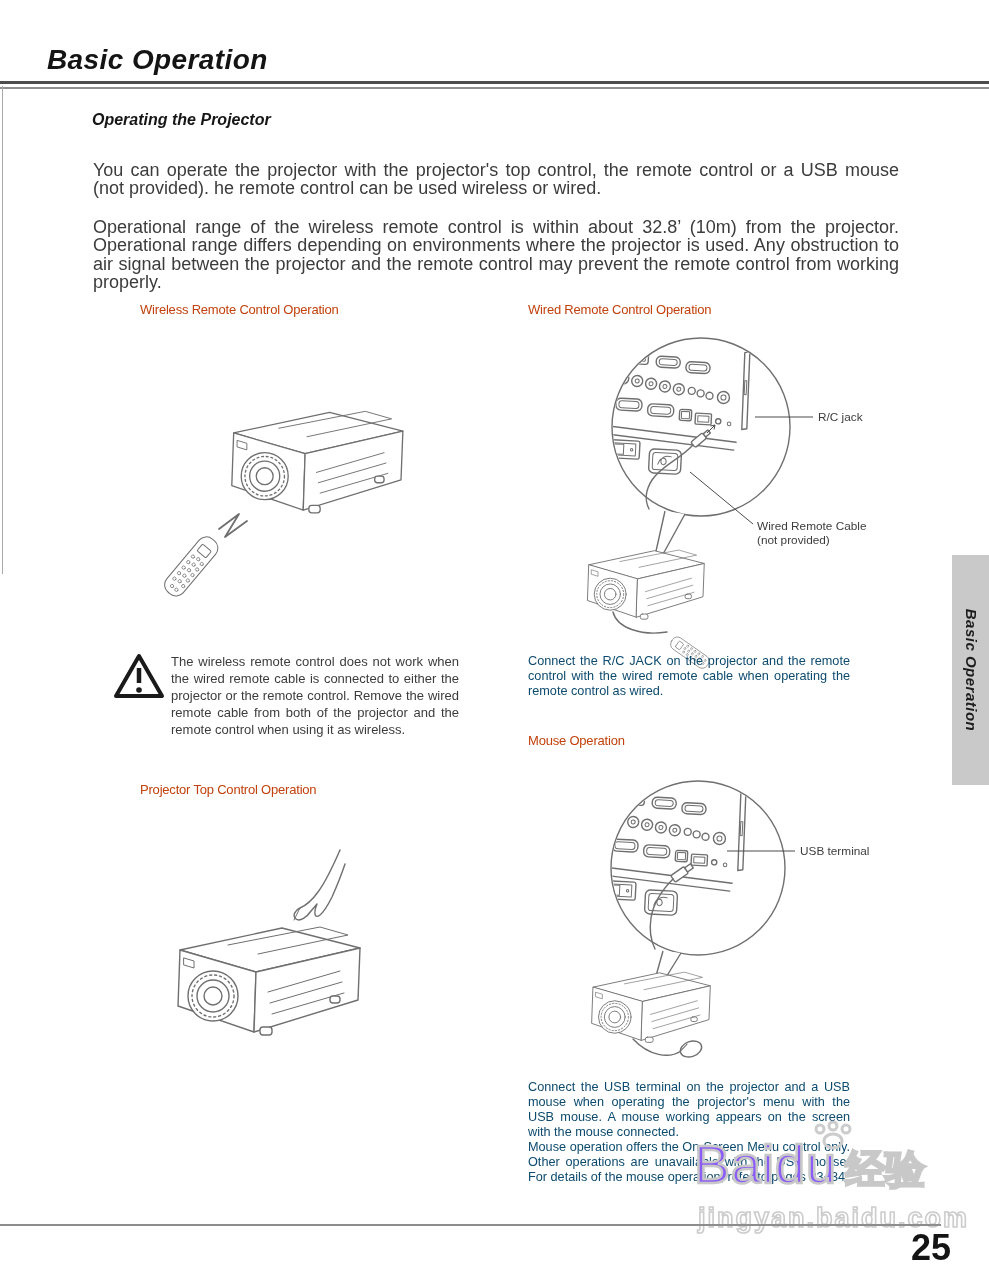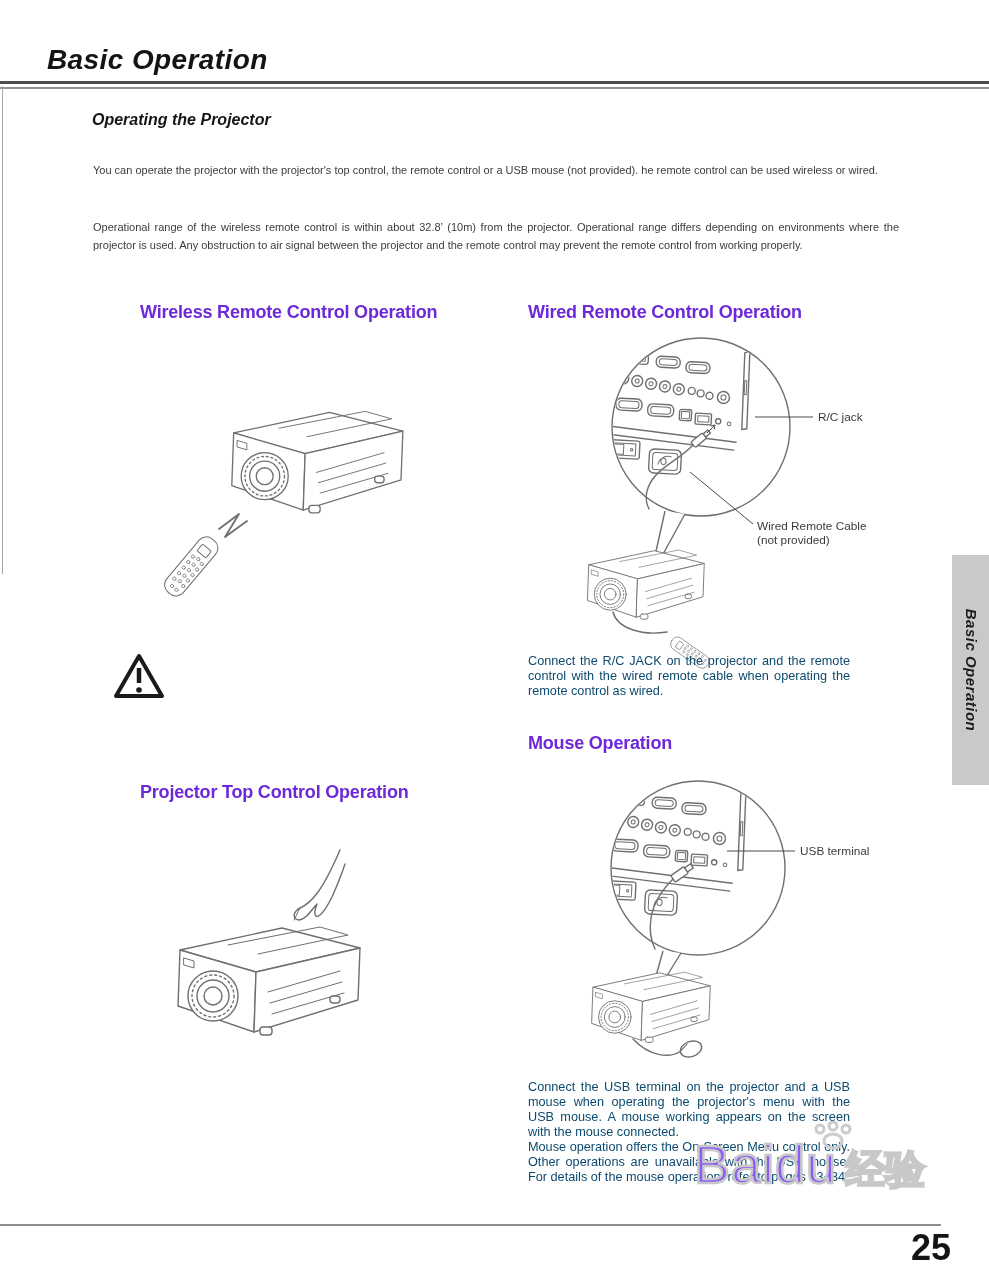--- a/index.html
+++ b/index.html
@@ -8,22 +8,22 @@
     font-family:"Liberation Sans",sans-serif;color:#3a3a3a;
   }
   .abs{position:absolute;}
   
   .top-rule{left:0;top:81px;width:989px;height:3px;border-top:3px solid #4d4d4d;border-bottom:2px solid #8f8f8f;}
   .left-edge{left:2px;top:86px;width:1px;height:488px;background:#a8a8a8;}
   .bottom-rule{left:0;top:1224px;width:941px;height:2px;background:#8d8d8d;}
   
   .doc-title{left:47px;top:44px;font-size:28px;font-weight:700;font-style:italic;color:#141414;letter-spacing:.4px;}
   .section-title{left:92px;top:111px;font-size:16px;font-weight:700;font-style:italic;color:#161616;}
-  .body-text{width:806px;left:93px;font-size:11px;line-height:18.4px;text-align:justify;color:#3c3c3c;}
-  .sub-heading{font-size:18px;font-weight:700;color:#6d28d9;letter-spacing:-.2px;}
+  .body-text{width:806px;left:93px;font-size:18px;line-height:18.4px;text-align:justify;color:#3c3c3c;}
+  .sub-heading{font-size:13px;font-weight:400;color:#c2410c;letter-spacing:-.2px;}
   .small-text{font-size:12.7px;line-height:14.9px;text-align:justify;color:#0c4a6e;}
   .warn-text{left:171px;top:653px;width:288px;font-size:13px;line-height:17px;text-align:justify;color:#3c3c3c;}
   .page-num{left:900px;top:1227px;width:62px;font-size:36px;font-weight:700;color:#141414;text-align:center;}
   
   .side-tab{left:952px;top:555px;width:37px;height:230px;background:#c9c9c9;}
   .side-tab span{position:absolute;left:50%;top:50%;transform:translate(-50%,-50%) rotate(90deg);
     white-space:nowrap;font-size:15px;font-weight:700;font-style:italic;color:#1d1d1d;letter-spacing:.5px;}
   
   .line-art{stroke:#6f6f6f;fill:#ffffff;stroke-width:1.4;stroke-linejoin:round;stroke-linecap:round;}
   .line-only{stroke:#6f6f6f;fill:none;stroke-width:1.4;stroke-linejoin:round;stroke-linecap:round;}
@@ -184,20 +184,21 @@
     <path class="callout-line" d="M135,142 L198,194"></path>
     <text class="svg-label" x="202" y="200">Wired Remote Cable</text>
     <text class="svg-label" x="202" y="214">(not provided)</text>
   </svg>
 
   <svg class="abs" style="left:113px;top:652px;" width="52" height="48" viewBox="0 0 52 48">
     <path d="M26,4 L49,44 L3,44 Z" fill="none" stroke="#1a1a1a" stroke-width="4" stroke-linejoin="round"></path>
     <line x1="26" y1="16" x2="26" y2="31" stroke="#1a1a1a" stroke-width="4.5"></line>
     <circle cx="26" cy="38" r="2.8" fill="#1a1a1a"></circle>
   </svg>
+  <div class="abs warn-text">The wireless remote control does not work when the wired remote cable is connected to either the projector or the remote control. Remove the wired remote cable from both of the projector and the remote control when using it as wireless.</div>
 
   <div class="abs small-text" style="left:528px;top:654px;width:322px;">Connect the R/C JACK on the projector and the remote control with the wired remote cable when operating the remote control as wired.</div>
   <div class="abs sub-heading" style="left:528px;top:733px;">Mouse Operation</div>
 
   <div class="abs sub-heading" style="left:140px;top:782px;">Projector Top Control Operation</div>
   <svg class="abs" style="left:150px;top:848px;" width="310" height="215" viewBox="0 0 310 215" xmlns="http://www.w3.org/2000/svg" xmlns:xlink="http://www.w3.org/1999/xlink">
     <use href="#sym-projector" xlink:href="#sym-projector" transform="translate(8,68) scale(1)"></use>
     <use href="#sym-hand" xlink:href="#sym-hand" transform="translate(105,2)"></use>
   </svg>
 
@@ -241,17 +242,18 @@
     <svg width="42" height="30" viewBox="0 0 42 30" style="position:absolute;left:118px;top:-12px;">
       <g fill="none" stroke="#cccccc" stroke-width="3">
         <circle cx="8" cy="8" r="4"></circle>
           <circle cx="21" cy="5" r="4"></circle>
           <circle cx="34" cy="8" r="4"></circle>
         <ellipse cx="21" cy="20" rx="9" ry="7"></ellipse>
       </g>
     </svg>
     <span class="wm-brand">Baidu</span><span class="wm-cn">经验</span>
   </div>
+  <div class="abs wm-url">jingyan.baidu.com</div>
 
   <div class="abs bottom-rule"></div>
   <div class="abs page-num">25</div>
 
 </div>
 
 </body></html>

